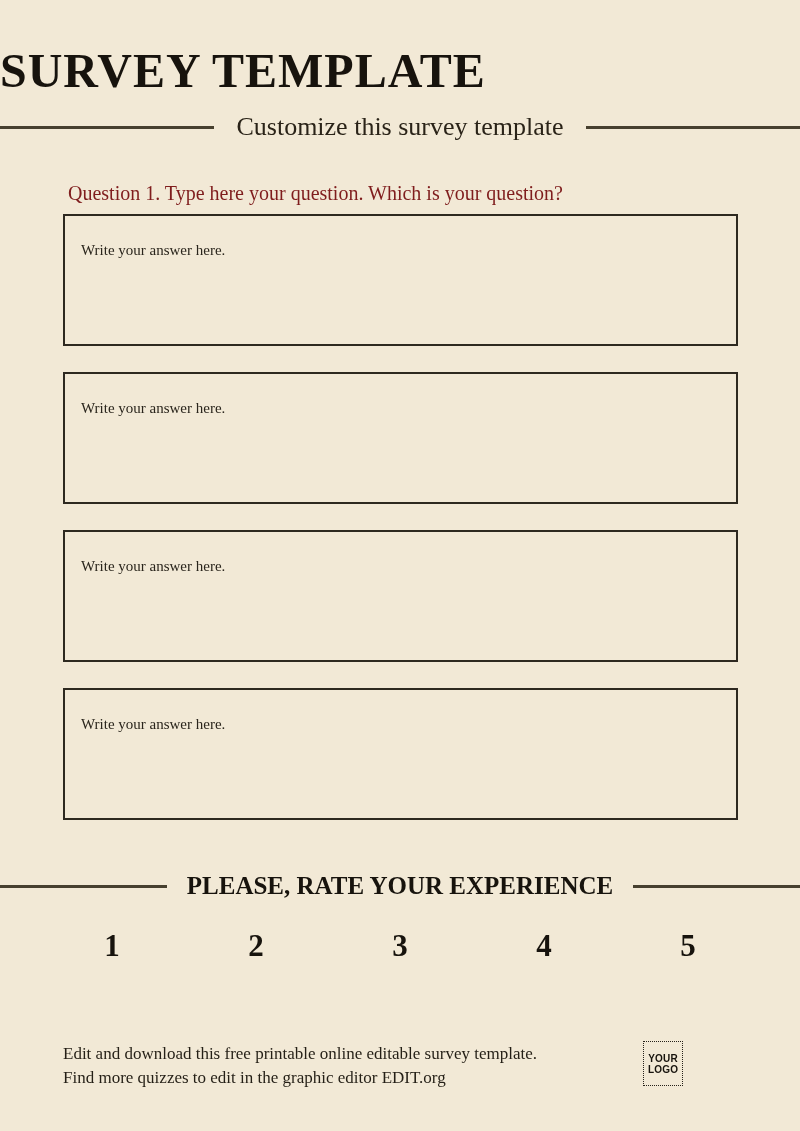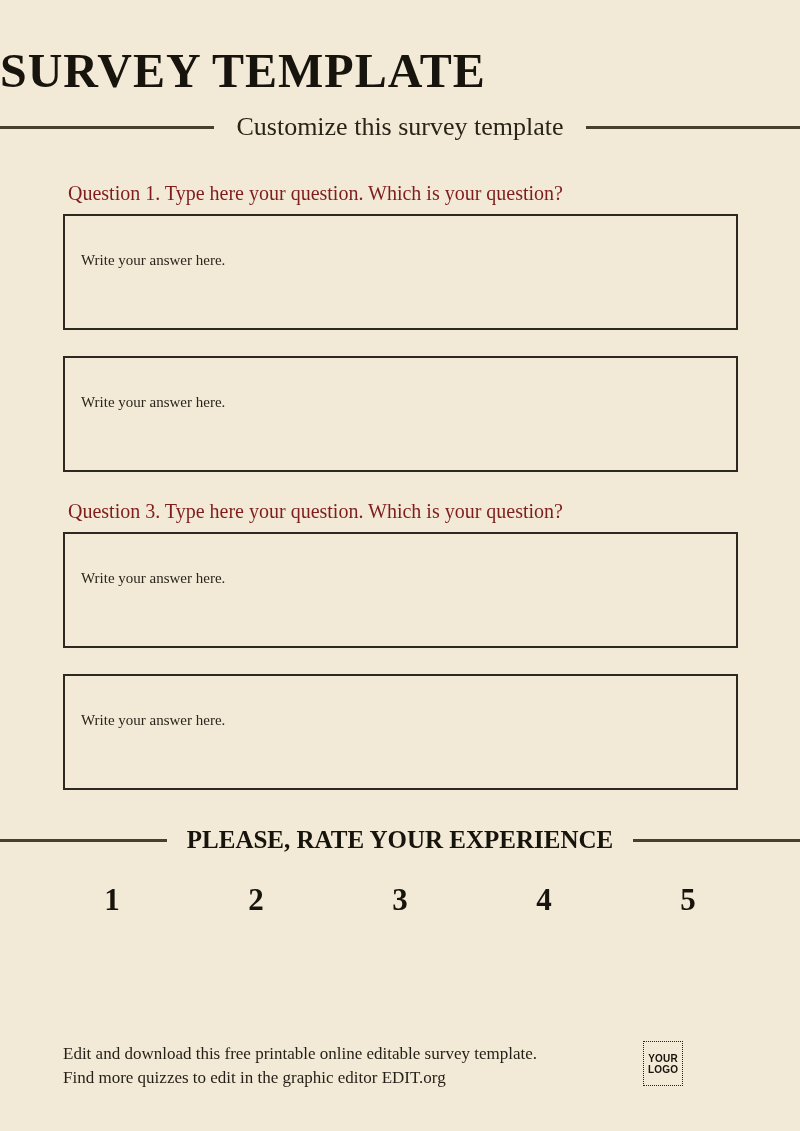--- a/index.html
+++ b/index.html
@@ -33,21 +33,21 @@
     height: 0;
     border-top: 3px solid #47402f;
   }
   .divider .divider-text {
     padding: 0 22px;
     white-space: nowrap;
     font-size: 26px;
     color: #2a2318;
   }
   .rating-divider {
-    margin-top: 36px;
+    margin-top: 52px;
   }
   .rating-divider .divider-text {
     padding: 0 20px;
     font-size: 25px;
     font-weight: 700;
     letter-spacing: 0px;
     color: #17130d;
     font-family: "Liberation Serif", serif;
   }
   .questions {
@@ -57,24 +57,24 @@
     margin-bottom: 26px;
   }
   .question-label {
     font-size: 20px;
     line-height: 26px;
     margin-left: 5px;
     color: #7f1d1d;
   }
   .answer-box {
     margin-top: 8px;
-    height: 116px;
+    height: 132px;
     box-sizing: border-box;
     border: 2px solid #2e2920;
-    padding: 35px 16px 0 16px;
+    padding: 25px 16px 0 16px;
     cursor: text;
   }
   .answer-placeholder {
     font-size: 15px;
     color: #2a251c;
   }
   .rating-options {
     display: flex;
     padding: 0 40px;
     margin-top: 28px;
@@ -135,21 +135,20 @@
     </div>
   </div>
 
   <div class="question-block">
     <div class="answer-box">
       <span class="answer-placeholder">Write your answer here.</span>
     </div>
   </div>
 
   <div class="question-block">
-    <div class="question-label">Question 3. Type here your question. Which is your question?</div>
     <div class="answer-box">
       <span class="answer-placeholder">Write your answer here.</span>
     </div>
   </div>
 
   <div class="question-block">
     <div class="answer-box">
       <span class="answer-placeholder">Write your answer here.</span>
     </div>
   </div>

